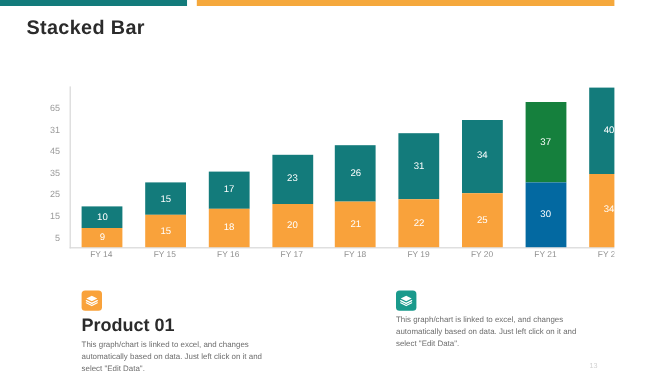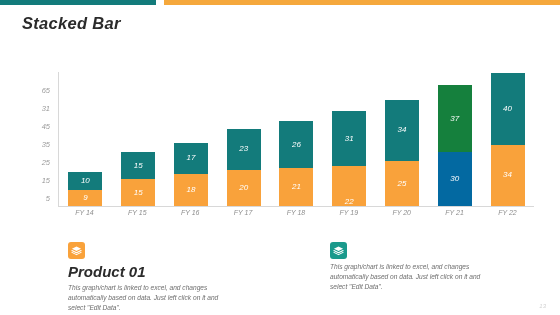--- a/index.html
+++ b/index.html
@@ -5,25 +5,24 @@
   html, body {
     margin: 0;
     padding: 0;
     background: #ffffff;
   }
   body {
     font-family: "Liberation Sans", sans-serif;
   }
   .slide {
     position: relative;
-    width: 560px;
+    width: 512px;
     height: 315px;
     background: #ffffff;
     overflow: hidden;
-    font-style: italic;
   }
   
   .topbar {
     position: absolute;
     top: 0; left: 0;
     width: 560px;
     height: 5px;
     display: flex;
   }
   .topbar .seg-teal {
@@ -240,21 +239,21 @@
               <span class="seg-label">26</span>
             </div>
             <div class="seg seg-bottom" style="height: 37.8px; background: rgb(249, 162, 59);">
               <span class="seg-label">21</span>
             </div>
           </div>
           <div class="bar-col">
             <div class="seg seg-top" style="height: 55.8px; background: rgb(19, 123, 123);">
               <span class="seg-label">31</span>
             </div>
-            <div class="seg seg-bottom" style="height: 39.6px; background: rgb(249, 162, 59); align-items: flex-end;">
+            <div class="seg seg-bottom" style="height: 39.6px; background: rgb(249, 162, 59);">
               <span class="seg-label">22</span>
             </div>
           </div>
           <div class="bar-col">
             <div class="seg seg-top" style="height: 61.2px; background: rgb(19, 123, 123);">
               <span class="seg-label">34</span>
             </div>
             <div class="seg seg-bottom" style="height: 45px; background: rgb(249, 162, 59);">
               <span class="seg-label">25</span>
             </div>

